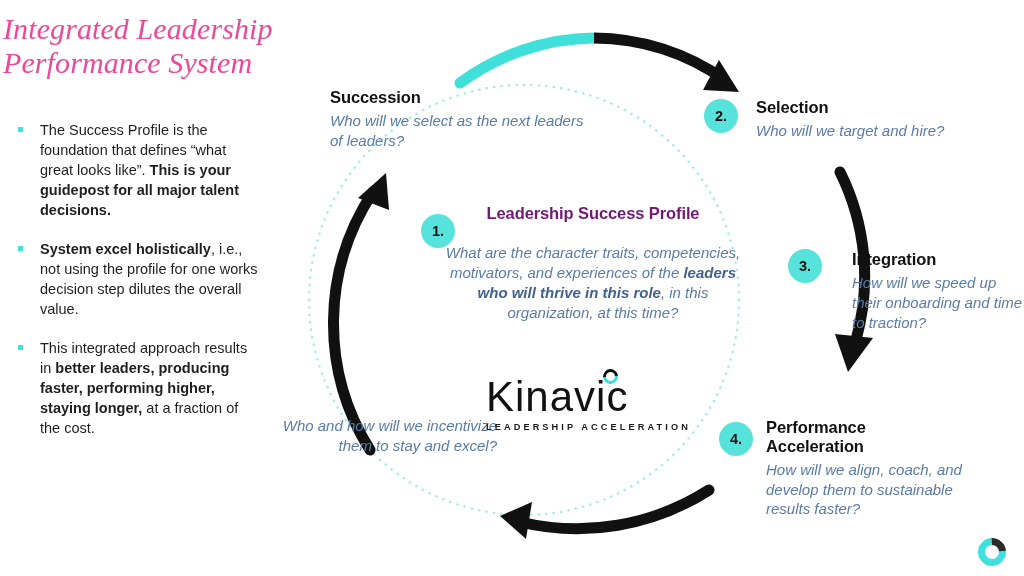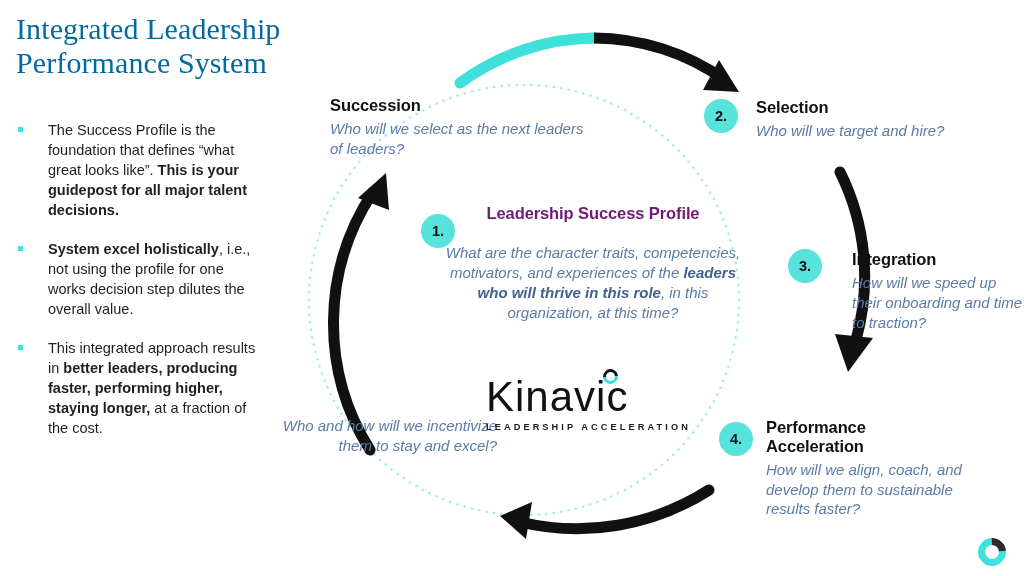--- a/index.html
+++ b/index.html
@@ -7,30 +7,31 @@
     width:1024px;height:576px;
     background:#ffffff;
     font-family:"Liberation Sans", sans-serif;
     overflow:hidden;
     position:relative;
   }
   .stage{position:absolute;inset:0;}
 
   
   .title{
-    position:absolute;left:16px;top:12px;width:330px;
+    position:absolute;left:3px;top:12px;width:330px;
     font-family:"Liberation Serif", serif;
     font-size:30px;line-height:1.14;
-    color:#0369a1;
+    color:#ec4899;
     letter-spacing:.1px;
+    font-style:italic;
   }
   .title .tline{display:block;}
 
   .bullets{position:absolute;left:10px;top:120px;width:250px;}
-  .bullet{position:relative;display:flex;gap:8px;margin-bottom:19px;}
+  .bullet{position:relative;display:flex;gap:0;margin-bottom:19px;}
   .bullet .marker{
     width:30px;flex:0 0 30px;
     padding-top:7px;
   }
   .bullet .marker i{
     display:block;width:5px;height:5px;background:#3fe3e0;margin-left:8px;
   }
   .bullet .btxt{
     flex:1 1 auto;
     font-size:14.5px;line-height:1.38;color:#1f1f1f;
@@ -45,21 +46,21 @@
   .node{position:absolute;}
   .node .nlabel{
     font-size:16.5px;font-weight:bold;color:#111111;line-height:1.14;
     letter-spacing:-.1px;
   }
   .node .nq{
     font-size:15px;font-style:italic;color:#5a7ba8;line-height:1.33;
     margin-top:4px;
   }
 
-  #node-succession{left:70px;top:88px;width:255px;margin-top:8px;}
+  #node-succession{left:70px;top:88px;width:255px;}
   #node-selection{left:496px;top:98px;width:262px;}
   #node-integration{left:592px;top:250px;width:176px;}
   #node-performance{left:506px;top:418px;width:200px;}
   #node-rewards{left:18px;top:412px;width:219px;text-align:right;}
 
   
   .badge{
     position:absolute;width:34px;height:34px;border-radius:50%;
     background:#57e2dc;color:#111;
     font-size:14.5px;font-weight:bold;

